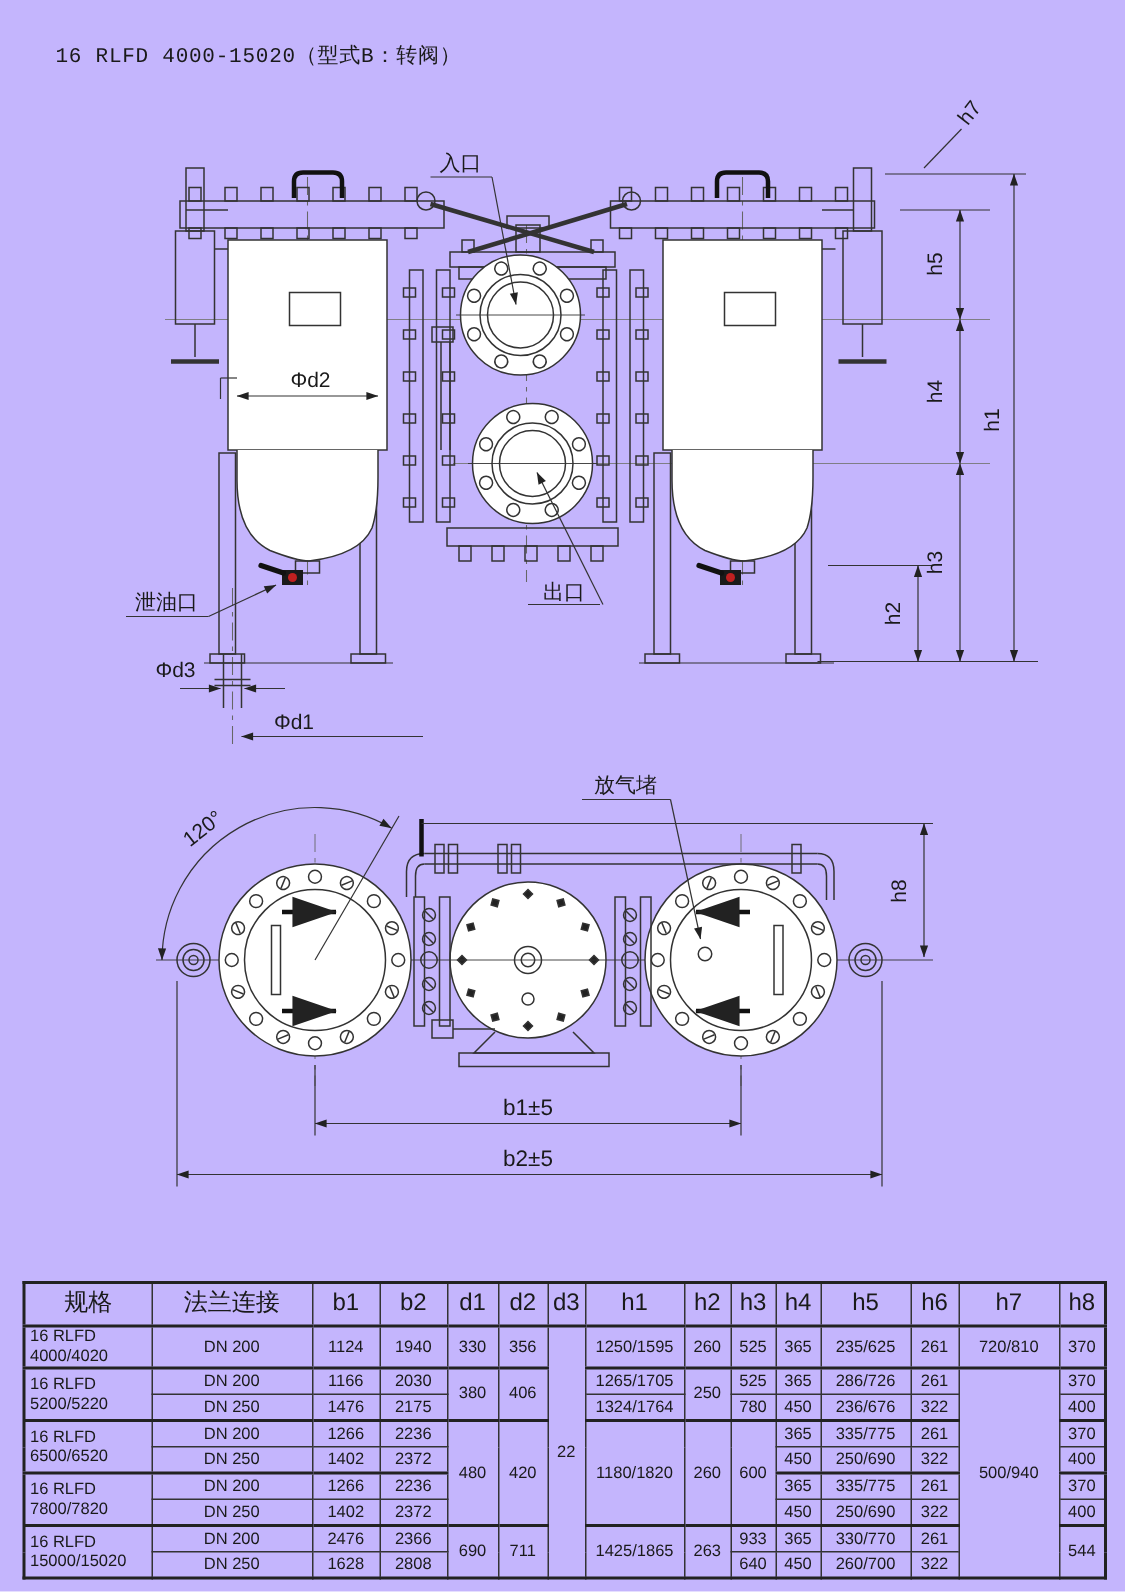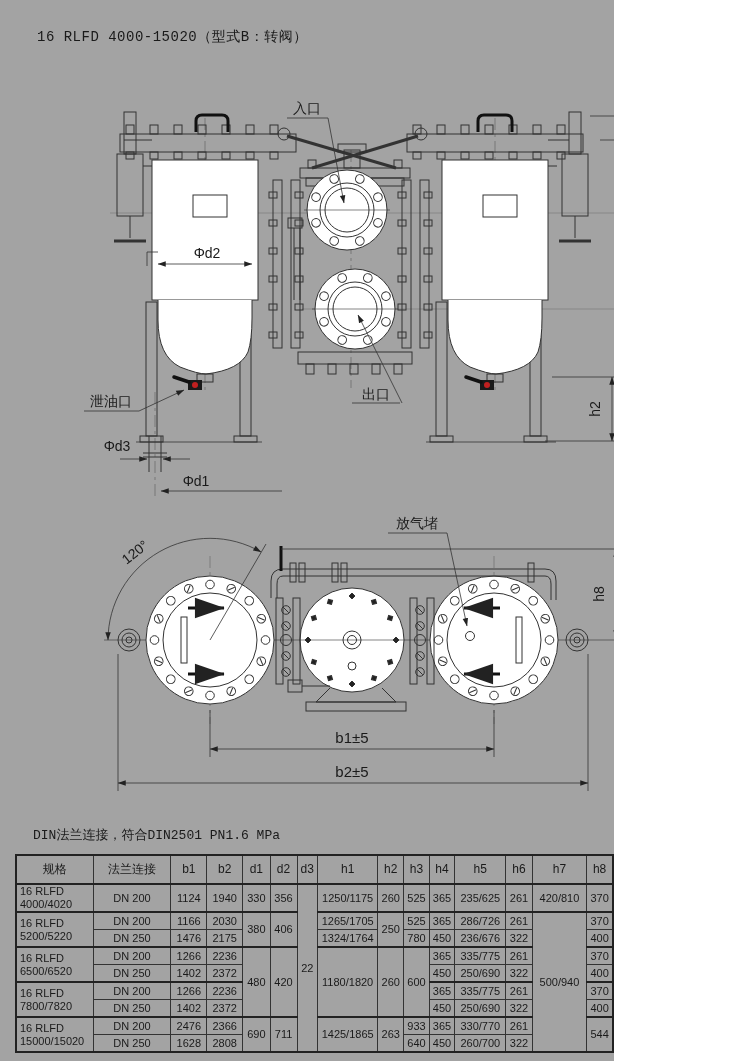--- a/index.html
+++ b/index.html
@@ -1,26 +1,26 @@
 <!DOCTYPE html>
 <html><head>
 <meta charset="utf-8">
 <style>
   html,body{margin:0;padding:0;background:#fff;}
-  #page{position:relative;width:614px;height:1061px;background:#a3a3a3;font-family:"Liberation Sans","DejaVu Sans",sans-serif;color:#222;overflow:hidden;}
+  #page{position:relative;width:750px;height:1061px;background:#c4b5fd;font-family:"Liberation Sans","DejaVu Sans",sans-serif;color:#222;overflow:hidden;}
   #title{position:absolute;left:37px;top:28px;font-family:"Liberation Mono","DejaVu Sans Mono",monospace;font-size:14px;letter-spacing:0.5px;color:#1a1a1a;white-space:nowrap;}
   #dinnote{position:absolute;left:33px;top:826px;font-family:"Liberation Mono","DejaVu Sans Mono",monospace;font-size:13px;color:#1a1a1a;white-space:nowrap;}
   #drawing{position:absolute;left:0;top:0;}
   svg text{font-family:"Liberation Sans","DejaVu Sans",sans-serif;fill:#1a1a1a;}
   .dimtxt{font-size:14px;}
   .cjk{font-size:14px;}
   .big{font-size:15px;}
   #spec-table{position:absolute;left:15px;top:854px;border-collapse:collapse;table-layout:fixed;border:2px solid #222;}
   #spec-table th,#spec-table td{border:1px solid #333;font-size:11px;text-align:center;padding:0 1px;height:16px;line-height:1.15;font-weight:normal;color:#1a1a1a;overflow:hidden;white-space:nowrap;}
-  #spec-table th{height:27px;font-size:12px;}
+  #spec-table th{height:27px;font-size:16px;}
   #spec-table tr.tall td{height:26px;}
   #spec-table tr.group-start td{border-top:2px solid #222;}
   #spec-table td.spec{text-align:left;padding-left:3px;white-space:normal;}
 </style>
 </head>
 <body>
 
 <div id="page">
 
   <div id="title">16 RLFD 4000-15020（型式B：转阀）</div>
@@ -461,21 +461,20 @@
       <g stroke="none" fill="#1a1a1a">
         <text class="cjk" x="417" y="528" text-anchor="middle">放气堵</text>
         <text class="dimtxt" transform="rotate(-38 138 556)" x="138" y="556" text-anchor="middle">120°</text>
         <text class="dimtxt" transform="rotate(-90 604 594)" x="604" y="594" text-anchor="middle">h8</text>
         <text class="big" x="352" y="743" text-anchor="middle">b1±5</text>
         <text class="big" x="352" y="777" text-anchor="middle">b2±5</text>
       </g>
     </g>
   </svg>
 
-  <div id="dinnote">DIN法兰连接，符合DIN2501 PN1.6 MPa</div>
 
   <table id="spec-table">
     <colgroup>
       <col style="width:85px">
         <col style="width:107px">
         <col style="width:45px">
         <col style="width:45px">
       <col style="width:34px">
         <col style="width:33px">
         <col style="width:25px">
@@ -509,27 +508,27 @@
       </thead>
     <tbody>
         <tr class="group-start tall">
           <td class="spec">16 RLFD<br>4000/4020</td>
           <td>DN 200</td>
           <td>1124</td>
           <td>1940</td>
           <td>330</td>
           <td>356</td>
           <td rowspan="9">22</td>
-          <td>1250/1175</td>
+          <td>1250/1595</td>
           <td>260</td>
           <td>525</td>
           <td>365</td>
           <td>235/625</td>
           <td>261</td>
-          <td>420/810</td>
+          <td>720/810</td>
           <td>370</td>
         </tr>
         <tr class="group-start">
           <td rowspan="2" class="spec">16 RLFD<br>5200/5220</td>
           <td>DN 200</td>
           <td>1166</td>
           <td>2030</td>
           <td rowspan="2">380</td>
           <td rowspan="2">406</td>
           <td>1265/1705</td>

